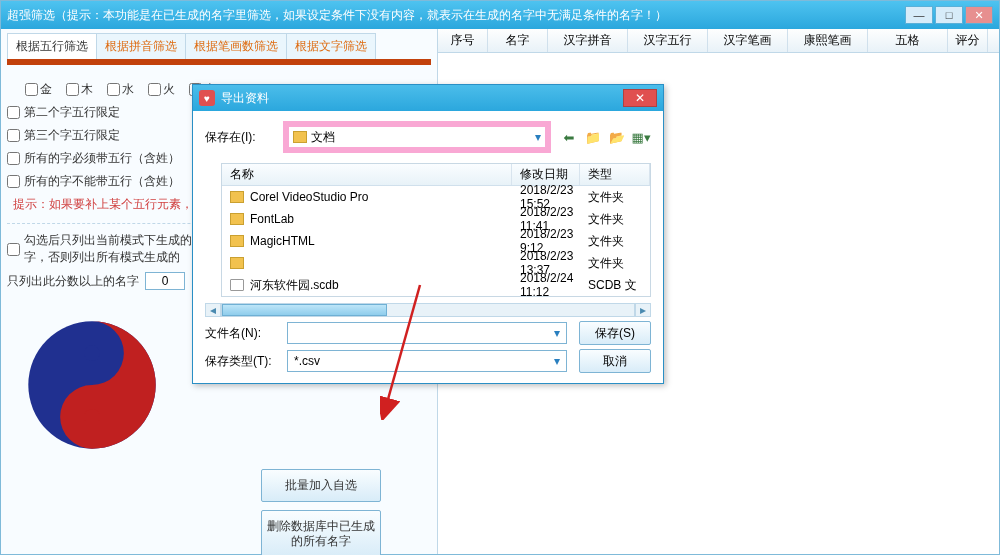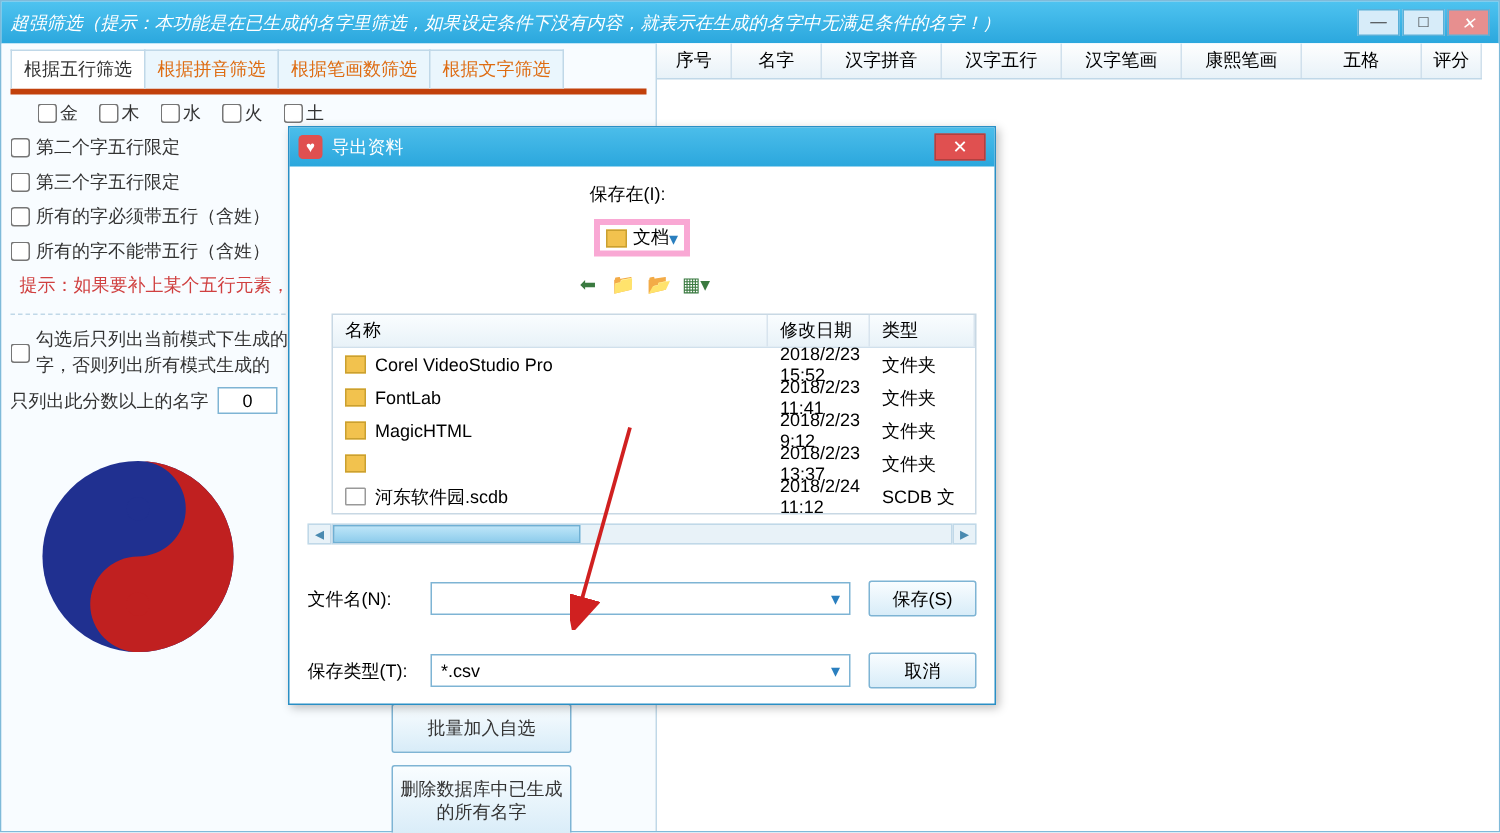--- a/index.html
+++ b/index.html
@@ -1,82 +1,82 @@
 <!DOCTYPE html>
 <html><head>
 <meta charset="utf-8">
 <style>
 * { box-sizing: border-box; margin: 0; padding: 0; font-family: "Microsoft YaHei", SimSun, sans-serif; font-size: 12px; }
 body { background: #fff; width: 1000px; height: 555px; position: relative; overflow: hidden; }
 
 .main-window { width: 1000px; height: 555px; background: #eaf6fd; border: 1px solid #7fbad9; display: flex; flex-direction: column; }
-.main-title { background: linear-gradient(#4ec3f0, #2ba7dd); color: #fff; height: 28px; display: flex; align-items: center; padding: 0 6px; font-style: italic; }
+.main-title { background: linear-gradient(#4ec3f0, #2ba7dd); color: #fff; height: 28px; display: flex; align-items: center; padding: 0 6px; }
 .main-title-text { flex: 1; white-space: nowrap; overflow: hidden; }
 .win-btns { display: flex; gap: 2px; }
 .win-btn { width: 28px; height: 18px; background: #d7ecf9; border: 1px solid #5ab0d8; display: flex; align-items: center; justify-content: center; font-size: 11px; color: #333; }
 .win-btn.close { background: #e78f8f; color: #fff; }
 
 .main-body { flex: 1; display: flex; background: #f8fcff; }
 .left-panel { width: 436px; padding: 4px 6px; position: relative; }
-.tabs { display: flex; border-bottom: 4px solid #c2410c; margin-bottom: 4px; }
+.tabs { display: flex; border-bottom: 6px solid #c2410c; margin-bottom: 16px; }
 .tab { padding: 4px 8px; background: #eaf6fd; border: 1px solid #c0d8e8; border-bottom: none; margin-right: -1px; color: #de6c12; }
 .tab.active { background: #fff; color: #333; }
 
 .watermark { position: absolute; top: 34px; left: 10px; color: #e0a0a0; opacity: .55; z-index: 1; font-size: 14px; line-height: 16px; pointer-events: none; }
 
 .option-row { display: flex; align-items: center; margin: 6px 0; color: #333; position: relative; z-index: 2; }
 .option-row input[type=checkbox] { margin-right: 4px; }
 .wuxing-opts { margin-left: 18px; color: #333; display: flex; gap: 14px; }
 .wuxing-opts label { display: flex; align-items: center; gap: 2px; }
 .hint-red { color: #d04040; margin: 4px 0 10px 6px; }
 .num-input { width: 40px; height: 18px; background: #fff; border: 1px solid #7eb4d4; text-align: center; }
 
 .yinyang { width: 130px; height: 130px; margin-top: 30px; margin-left: 20px; position: relative; }
 .yinyang svg { width: 100%; height: 100%; }
 
 .mid-buttons { position: absolute; left: 260px; top: 440px; display: flex; flex-direction: column; gap: 8px; }
 .big-btn { width: 120px; padding: 8px 4px; background: linear-gradient(#f9fdff,#d8ecf8); border: 1px solid #7eb4d4; text-align: center; color: #333; line-height: 15px; border-radius: 2px; }
 
-.right-grid { flex: 1; background: #fff; border-left: 1px solid #c0d8e8; display: flex; flex-direction: row; }
+.right-grid { flex: 1; background: #fff; border-left: 1px solid #c0d8e8; display: flex; flex-direction: column; }
 .grid-header { display: flex; background: linear-gradient(#fefefe,#e8f2f8); border-bottom: 1px solid #c0d8e8; height: 24px; }
 .grid-header div { border-right: 1px solid #d0e0ec; display: flex; align-items: center; justify-content: center; padding: 0 4px; }
 .col-idx{width:50px}.col-name{width:60px}.col-py{width:80px}.col-wx{width:80px}.col-bh{width:80px}.col-kx{width:80px}.col-wg{width:80px}.col-pf{width:40px}
 .grid-body { flex: 1; background: #fff; }
 
 
 .dialog { position: absolute; left: 192px; top: 84px; width: 472px; background: #fff; border: 1px solid #2a8fc5; box-shadow: 2px 2px 6px rgba(0,0,0,.25); z-index: 10; }
 .dlg-title { background: linear-gradient(#4bbdea,#2ba7dd); height: 26px; display: flex; align-items: center; color: #fff; padding: 0 6px; }
 .dlg-title-icon { width: 16px; height: 16px; background: #e05050; border-radius: 3px; margin-right: 6px; display: flex; align-items: center; justify-content: center; color: #fff; font-size: 10px; }
 .dlg-close { width: 34px; height: 18px; background: #e05050; border: 1px solid #b04040; color: #fff; display: flex; align-items: center; justify-content: center; margin-left: auto; }
 
 .dlg-body { padding: 10px 12px; }
-.loc-row { display: flex; align-items: center; gap: 8px; margin-bottom: 10px; flex-direction: column; }
+.loc-row { display: flex; align-items: center; gap: 8px; margin-bottom: 10px; }
 .loc-label { width: 70px; }
-.loc-select { flex: 1; height: 22px; border: 4px solid #f9a8d4; display: flex; align-items: center; padding: 0 4px; background: #fff; }
+.loc-select { flex: 1; height: 32px; border: 6px solid #f9a8d4; display: flex; align-items: center; padding: 0 4px; background: #fff; }
 .folder-ico { width: 14px; height: 12px; background: #f2c24e; border: 1px solid #caa030; margin-right: 4px; }
 .sel-arrow { margin-left: auto; color: #2a7fbf; }
 .loc-icons { display: flex; gap: 4px; }
 .loc-icon { width: 20px; height: 20px; display: flex; align-items: center; justify-content: center; color: #3a7a40; font-size: 13px; }
 
 .file-list { border: 1px solid #c8d8e4; min-height: 130px; margin-left: 16px; }
 .fl-header { display: flex; background: linear-gradient(#fafdff,#e8f2f8); height: 22px; border-bottom: 1px solid #d0e0ec; }
 .fl-header div { border-right: 1px solid #d8e4ee; display: flex; align-items: center; padding: 0 8px; }
 .fc-name{width:290px}.fc-date{flex:1}.fc-kind{width:70px}
 .fl-row { display: flex; height: 22px; align-items: center; }
 .fl-row .fc-name { display: flex; align-items: center; padding-left: 8px; }
 .fl-row .fc-date { padding-left: 8px; }
 .fl-row .fc-kind { padding-left: 8px; }
 .file-ico { width: 14px; height: 12px; background: #f2c24e; border: 1px solid #caa030; margin-right: 6px; }
 .file-ico.db { background: #fff; border: 1px solid #999; border-radius: 1px; }
 .scroll { display: flex; margin-top: 6px; height: 14px; }
 .scroll .track { flex: 1; background: #e8f2f8; border: 1px solid #c0d8e8; position: relative; }
 .scroll .thumb { position: absolute; left: 0; top: 0; bottom: 0; width: 40%; background: linear-gradient(#bde5f8,#8fcdec); border: 1px solid #6fb0d4; }
 .scroll .arr { width: 16px; background: #e8f2f8; border: 1px solid #c0d8e8; display: flex; align-items: center; justify-content: center; color: #4a8ab0; }
 
-.field-row { display: flex; align-items: center; gap: 12px; margin-top: 24px; }
+.field-row { display: flex; align-items: center; gap: 12px; margin-top: 4px; }
 .field-label { width: 70px; }
 .field-input { flex: 1; height: 22px; border: 1px solid #7eb4d4; background: #fff; padding: 0 6px; display: flex; align-items: center; }
 .dlg-btn { width: 72px; height: 24px; background: linear-gradient(#f9fdff,#d8ecf8); border: 1px solid #7eb4d4; display: flex; align-items: center; justify-content: center; border-radius: 2px; }
 .combo { position: relative; }
 .combo .sel-arrow { position: absolute; right: 6px; color: #2a7fbf; }
 
 
 .red-arrow { position: absolute; left: 380px; top: 280px; z-index: 20; pointer-events: none; }
 </style>
 </head>

